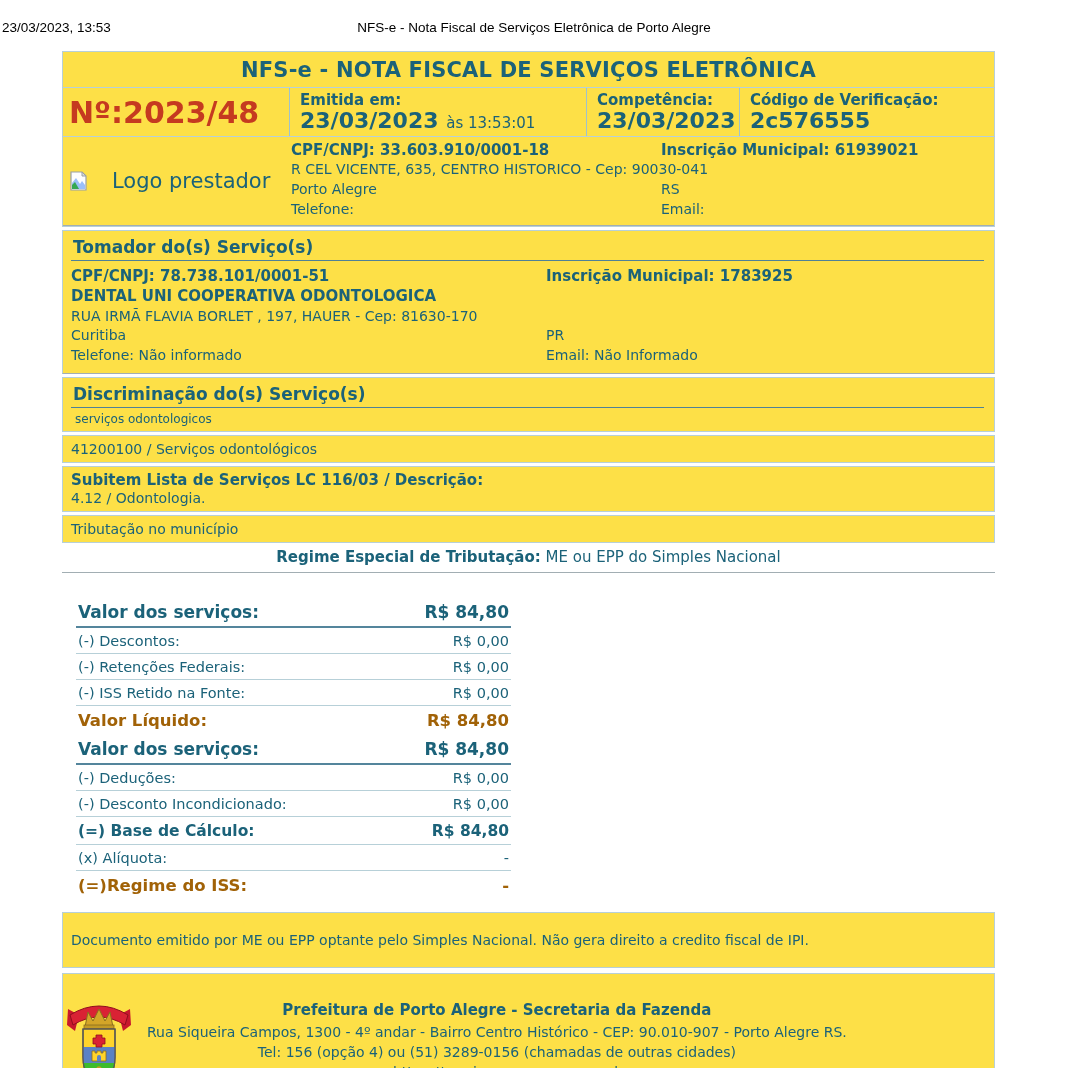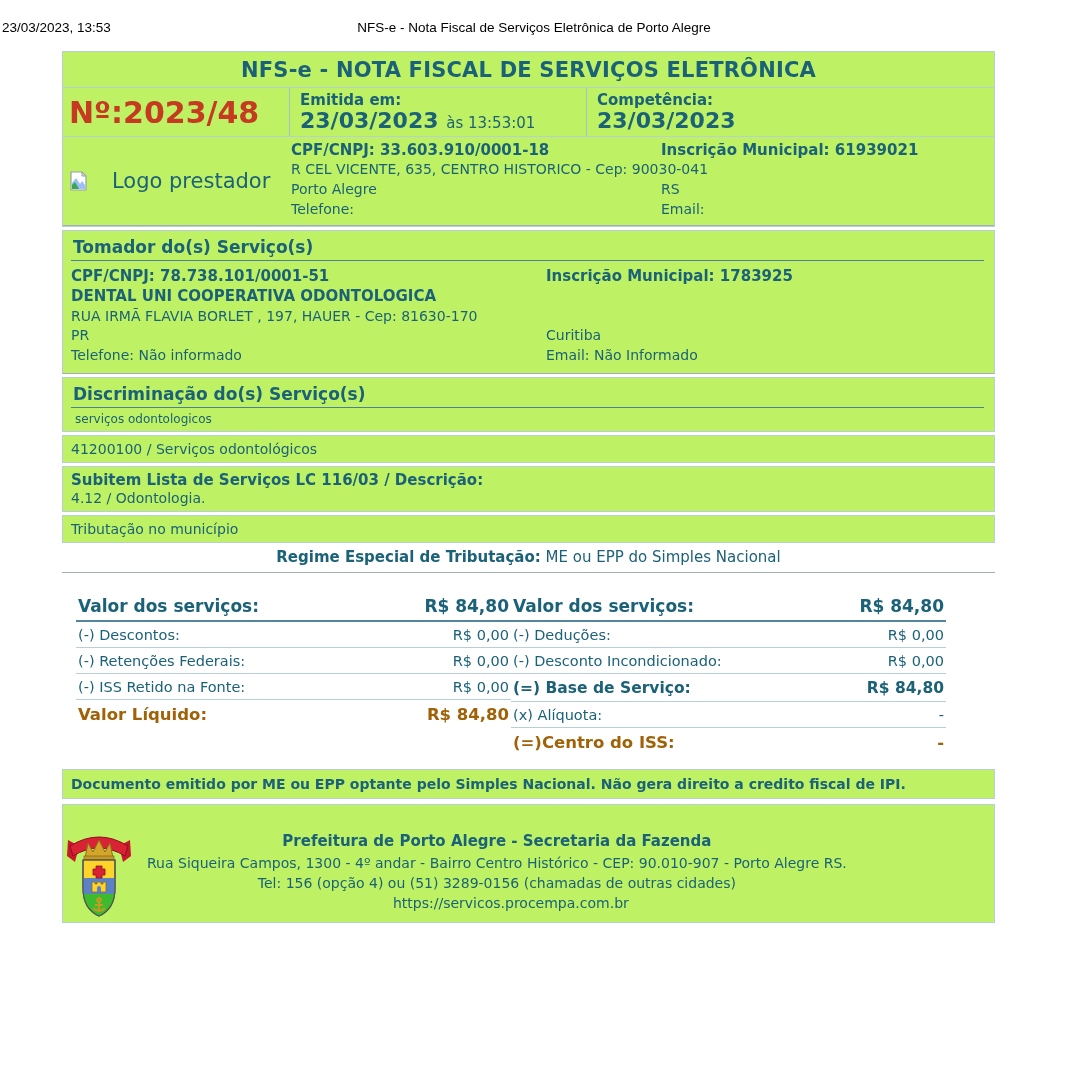--- a/index.html
+++ b/index.html
@@ -7,21 +7,21 @@
   body { font-family:"DejaVu Sans", sans-serif; position:relative; }
 
   
   .print-header { position:absolute; top:20px; left:0; width:1068px; height:18px;
     font-family:"Liberation Sans", sans-serif; font-size:13.5px; color:#000; }
   .ph-datetime { position:absolute; left:2px; top:0; }
   .ph-title { position:absolute; left:0; width:100%; text-align:center; top:0; }
 
   
   .invoice { position:absolute; top:51px; left:62px; width:933px; color:#1b6279; }
-  .box { border:1px solid #b7d0d8; background:#bef264; }
+  .box { border:1px solid #b7d0d8; background:#fde047; }
   .gap { margin-top:3px; }
 
   
   .title-row { text-align:center; font-size:21px; font-weight:bold; padding:6px 4px 5px;
     border-bottom:1px solid #b7d0d8; letter-spacing:.2px; }
   .head-grid { display:flex; align-items:stretch; }
   .num-cell { width:226px; display:flex; align-items:center; padding:2px 4px 2px 6px;
     font-size:30px; font-weight:bold; color:#c53a20; }
   .head-cell { border-left:1px solid #9fc2cc; padding:3px 4px 4px 10px; }
   .hc-label { font-size:15px; font-weight:bold; }
@@ -55,30 +55,30 @@
   .field-box { padding:4px 10px 5px 8px; }
   .fb-label { font-size:15px; font-weight:bold; }
   .fb-value { font-size:14px; padding-top:1px; }
 
   
   .regime-row { text-align:center; font-size:15px; padding:5px 4px 6px;
     border-bottom:1px solid #a2aeb3; }
   .regime-row b { font-weight:bold; }
 
   
-  .totals { display:flex; margin-top:18px; padding:0 14px; justify-content:flex-start; }
+  .totals { display:flex; margin-top:24px; padding:0 14px; justify-content:center;flex-direction:column; }
   .ttable { width:435px; }
   .trow { display:flex; justify-content:space-between; align-items:flex-end;
     padding:5px 2px 4px; border-bottom:1px solid #b7d0d8; font-size:14.5px; }
   .trow.thead { font-size:17px; font-weight:bold; border-bottom:2px solid #54859c; }
   .trow.tbold { font-size:15.5px; font-weight:bold; }
   .trow.tred { font-size:16.5px; font-weight:bold; color:#a16207; border-bottom:none; }
 
   
-  .notice { margin-top:13px; padding:6px 8px; font-size:14px; font-weight:bold; }
+  .notice { margin-top:13px; padding:19px 8px; font-size:14px; font-weight:normal; }
 
   
   .footer { margin-top:5px; display:flex; gap:16px; padding:21px 8px 4px 4px; align-items:center;text-align:center; }
   .crest { flex:0 0 64px; }
   .f-lines { font-size:14px; line-height:1.45; }
   .f-line1 { font-size:15px; font-weight:bold; }
   .f-link { color:#1b6279; text-decoration:none;margin-left:28px; }
 </style>
 </head>
 <body>
@@ -98,20 +98,24 @@
         <div class="hc-label">Emitida em:</div>
         <div class="hc-value">
           <span>23/03/2023</span>
           <span class="hc-small">às 13:53:01</span>
         </div>
       </div>
       <div class="head-cell cell-comp">
         <div class="hc-label">Competência:</div>
         <div class="hc-value">23/03/2023</div>
       </div>
+      <div class="head-cell cell-cod">
+        <div class="hc-label">Código de Verificação:</div>
+        <div class="hc-value">2c576555</div>
+      </div>
     </div>
 
     <div class="provider-row sep-gray">
       <div class="logo-cell">
         <svg class="brimg" width="24" height="24" viewBox="0 0 24 24">
           <path d="M4 3 h11 l4 4 v14 h-15 z" fill="#fdfdfd" stroke="#9aa0a6" stroke-width="1.2"></path>
           <path d="M15 3 l4 4 h-4 z" fill="#dadce0" stroke="#9aa0a6" stroke-width="1"></path>
           <path d="M5 14 l4-5 4 6 2-3 3 4 v4 h-13 z" fill="#8ab4f8" opacity="0.85"></path>
           <path d="M5 16 l3-3 4 7 h-7 z" fill="#34a853"></path>
         </svg>
@@ -137,22 +141,22 @@
 
   <div class="box gap section-pad sep-gray">
     <div class="sec-heading">Tomador do(s) Serviço(s)</div>
     <div class="t-grid">
       <span class="b15">CPF/CNPJ: 78.738.101/0001-51</span>
       <span class="b15">Inscrição Municipal: 1783925</span>
     </div>
     <div class="b15">DENTAL UNI COOPERATIVA ODONTOLOGICA</div>
     <div class="r14">RUA IRMÃ FLAVIA BORLET , 197, HAUER - Cep: 81630-170</div>
     <div class="t-grid">
+      <span class="r14">Curitiba</span>
       <span class="r14">PR</span>
-      <span class="r14">Curitiba</span>
     </div>
     <div class="t-grid">
       <span class="r14">Telefone: Não informado</span>
       <span class="r14">Email: Não Informado</span>
     </div>
   </div>
 
   <div class="box gap section-pad" style="padding-bottom:2px;">
     <div class="sec-heading" style="margin-bottom:2px;">Discriminação do(s) Serviço(s)</div>
     <div class="disc-desc">serviços odontologicos</div>
@@ -210,29 +214,29 @@
       </div>
       <div class="trow">
         <span>(-) Deduções:</span>
         <span>R$ 0,00</span>
       </div>
       <div class="trow">
         <span>(-) Desconto Incondicionado:</span>
         <span>R$ 0,00</span>
       </div>
       <div class="trow tbold">
-        <span>(=) Base de Serviço:</span>
+        <span>(=) Base de Cálculo:</span>
         <span>R$ 84,80</span>
       </div>
       <div class="trow">
         <span>(x) Alíquota:</span>
         <span>-</span>
       </div>
       <div class="trow tred">
-        <span>(=)Centro do ISS:</span>
+        <span>(=)Regime do ISS:</span>
         <span>-</span>
       </div>
     </div>
   </div>
 
   <div class="box notice">Documento emitido por ME ou EPP optante pelo Simples Nacional. Não gera direito a credito fiscal de IPI.</div>
 
   <div class="box footer">
     <svg class="crest" width="64" height="92" viewBox="0 0 64 92">
       <path d="M1 14 L12 20 L8 36 L0 30 Z" fill="#c8182c"></path>

